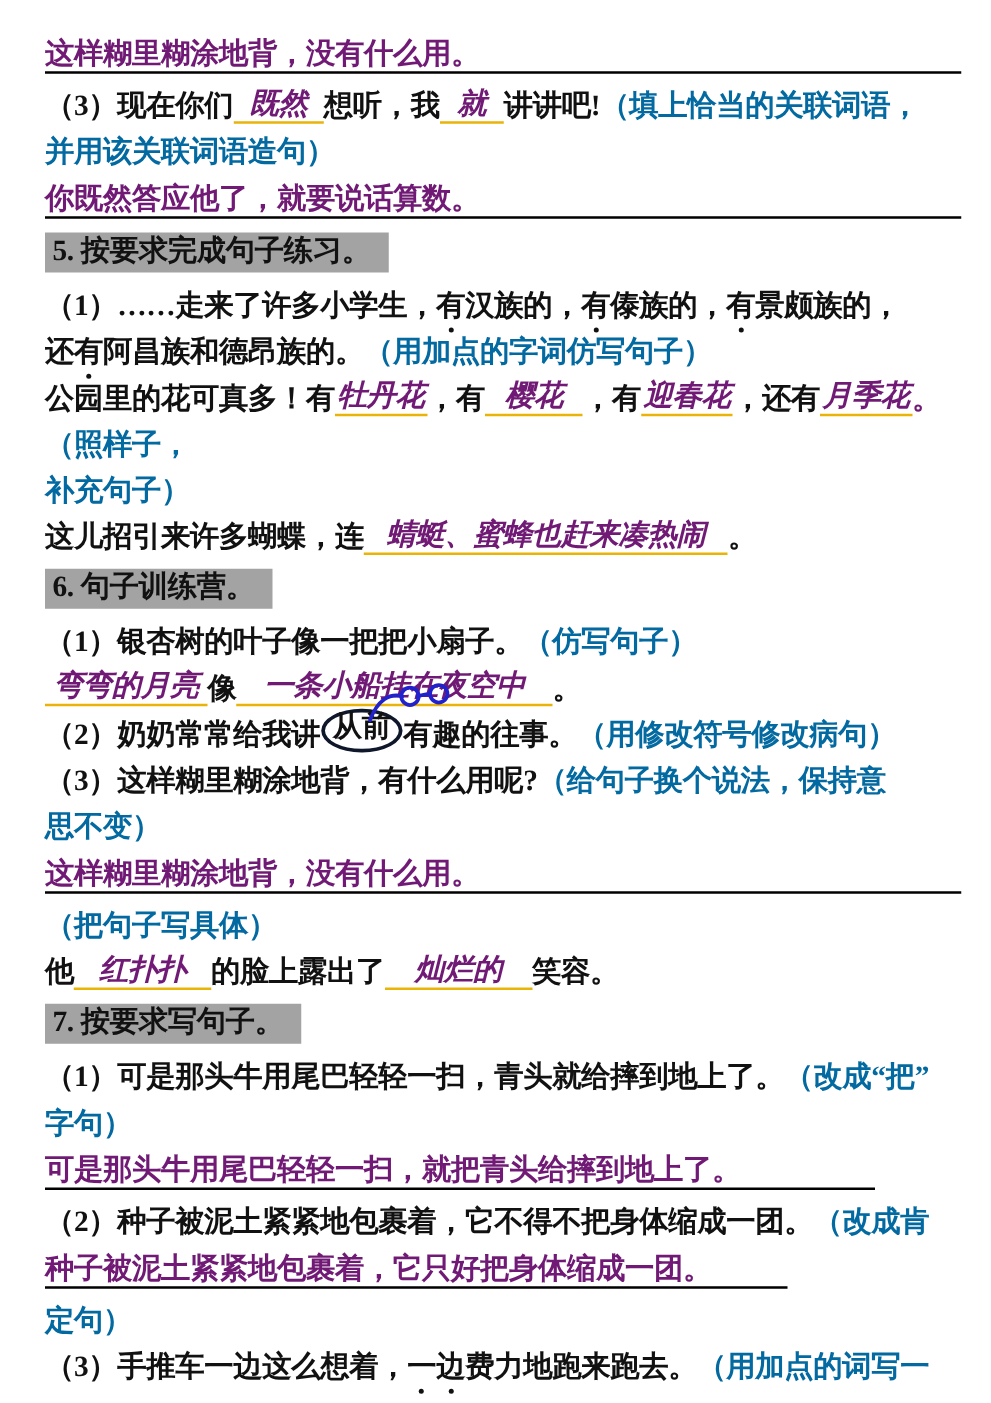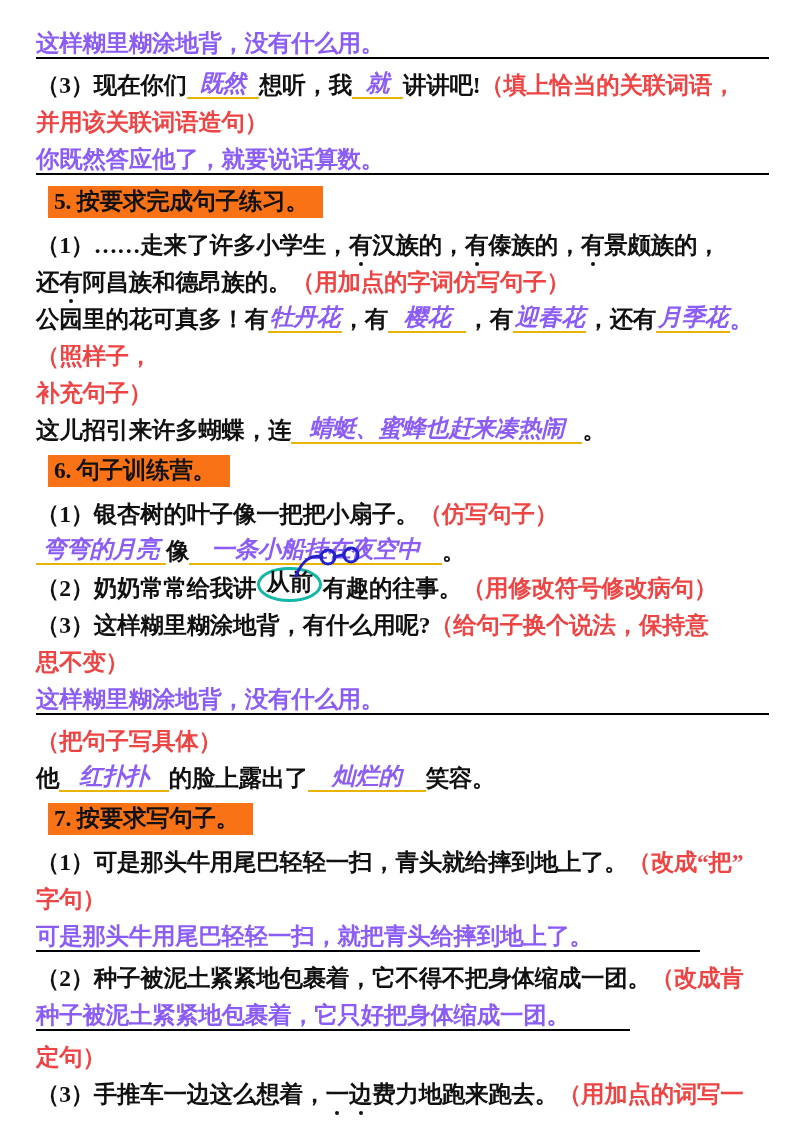--- a/index.html
+++ b/index.html
@@ -8,32 +8,32 @@
     font-family:"Liberation Serif","DejaVu Serif",serif;
     font-weight:bold;
   }
   #doc{padding:20px 24px 0 36px;}
   .line{
     height:37px;display:flex;align-items:flex-end;white-space:nowrap;
     font-size:23.5px;letter-spacing:-0.3px;position:relative;line-height:1.1;
   }
   .answer{border-bottom:2px solid #000;margin-bottom:3px;}
   .header{margin:6px 0 4px;}
-  .hl{background:#f97316;padding:3px 14px 3px 6px;color:#000;margin-left:12px;}
+  .hl{background:#a3a3a3;padding:3px 14px 3px 6px;color:#000;}
   .blank{border-bottom:2px solid #eab308;text-align:right;display:inline-block;font-style:italic;}
   .c-black{color:#111111;}
-  .c-blue{color:#8b5cf6;}
-  .c-red{color:#ef4444;}
+  .c-blue{color:#701a75;}
+  .c-red{color:#0369a1;}
   .dotted{position:relative;display:inline-block;}
   .dotted::after{
     content:"";position:absolute;left:50%;bottom:-7px;transform:translateX(-50%);
     width:4px;height:4px;border-radius:50%;background:#111;
   }
   .circled{
-    border:3px solid #14b8a6;border-radius:50%;
+    border:3px solid #0f172a;border-radius:50%;
     padding:0 6px 3px 6px;position:relative;margin:0 1px;
   }
   .del-mark{position:absolute;top:-24px;left:34px;width:80px;height:32px;pointer-events:none;}
 </style>
 </head>
 <body>
 
 <div id="doc">
     <div class="line answer" style="width: auto;">
       <span class="c-blue">这样糊里糊涂地背，没有什么用。</span>

